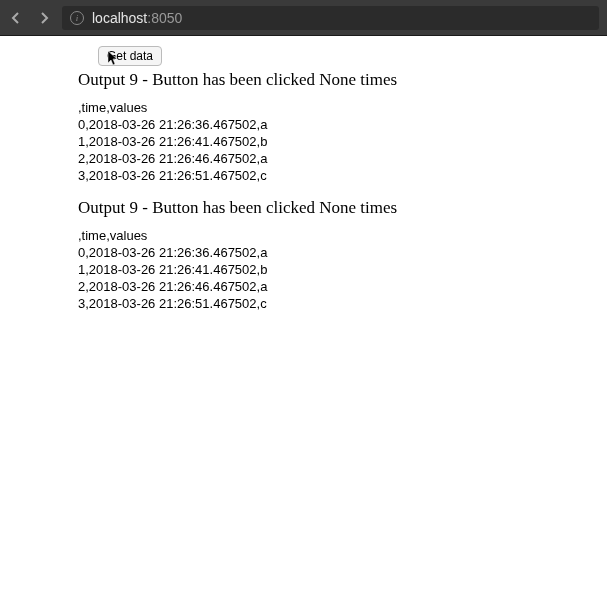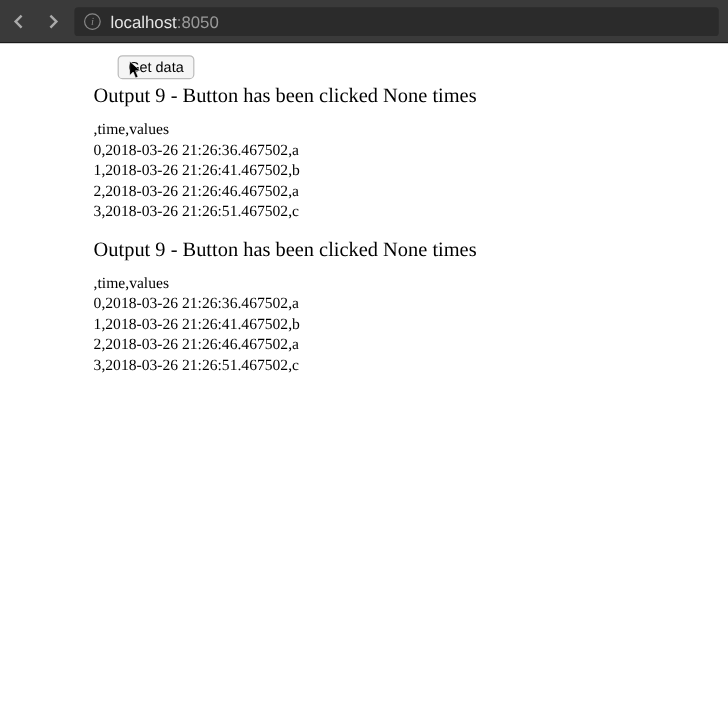--- a/index.html
+++ b/index.html
@@ -99,21 +99,21 @@
       top: 51px;
       pointer-events: none;
     }
     .output-heading {
       font-size: 17px;
       font-weight: normal;
       margin-top: 2px;
       margin-bottom: 10px;
     }
     .csv-block {
-      font-family: Liberation Serif, serif;
+      font-family: Liberation Sans, sans-serif;
       font-size: 13px;
       line-height: 1.3;
       white-space: pre;
       margin-bottom: 14px;
     }
   </style>
 </head>
 <body>
 
 <div class="browser-chrome">

